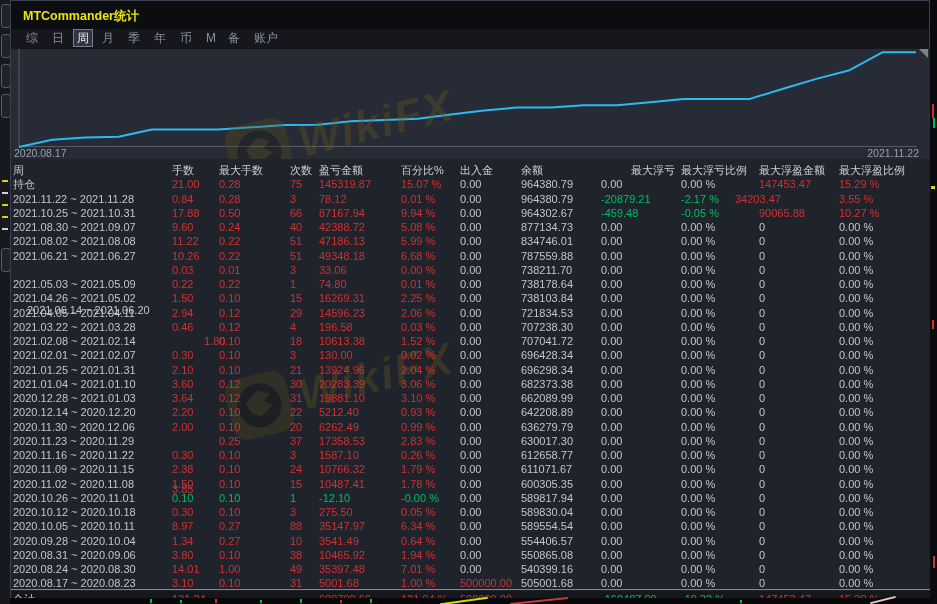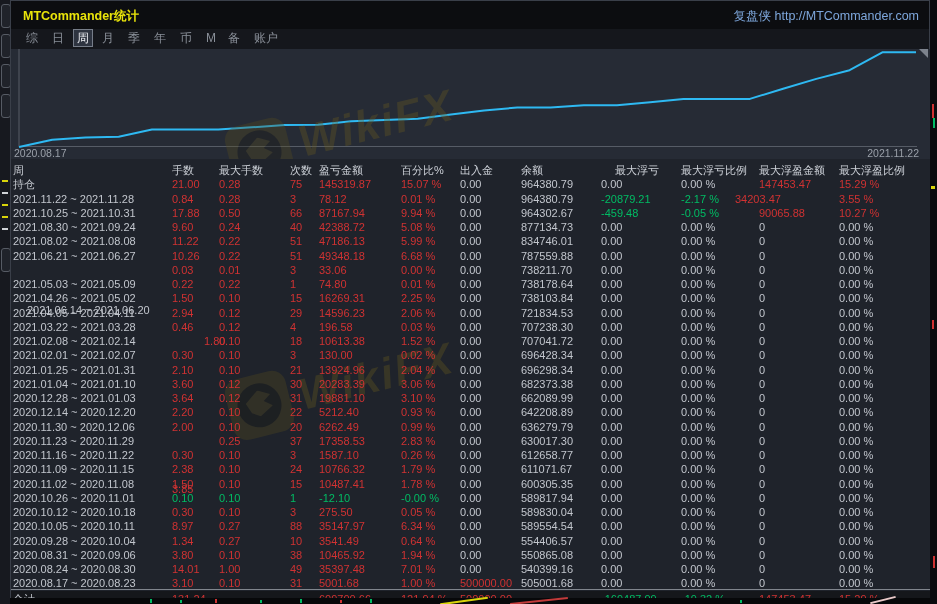--- a/index.html
+++ b/index.html
@@ -58,21 +58,20 @@
     <div class="dash" style="top:204px;background:#d8d40a"></div>
     <div class="dash" style="top:216px;background:#d8d40a"></div>
     <div class="dash" style="top:228px;background:#cfd2d6"></div>
     <div class="tbtn" style="top:248px"></div>
   </div>
 
   <div class="win">
 
     <div class="titlebar">
       <span class="title">MTCommander统计</span>
-      <a class="brand" href="#">复盘侠 http://MTCommander.com</a>
     </div>
 
     <div class="menubar" id="menubar">
         <span class="mi" style="left: 12px;">综</span>
         <span class="mi" style="left: 38px;">日</span>
         <span class="mi active" style="left: 62px;">周</span>
         <span class="mi" style="left: 88px;">月</span>
         <span class="mi" style="left: 114px;">季</span>
         <span class="mi" style="left: 140px;">年</span>
         <span class="mi" style="left: 166px;">币</span>
@@ -103,21 +102,21 @@
       </div>
     <div class="trow hdr" style="top: 4px;">
           <span class="cell" style="left: 2px;">周</span>
           <span class="cell" style="left: 161px;">手数</span>
           <span class="cell" style="left: 208px;">最大手数</span>
           <span class="cell" style="left: 279px;">次数</span>
           <span class="cell" style="left: 308px;">盈亏金额</span>
           <span class="cell" style="left: 390px;">百分比%</span>
           <span class="cell" style="left: 449px;">出入金</span>
           <span class="cell" style="left: 510px;">余额</span>
-          <span class="cell" style="left: 604px;">最大浮亏</span>
+          <span class="cell" style="left: 620px;">最大浮亏</span>
           <span class="cell" style="left: 670px;">最大浮亏比例</span>
           <span class="cell" style="left: 748px;">最大浮盈金额</span>
           <span class="cell" style="left: 828px;">最大浮盈比例</span>
         </div>
         <div class="trow datarow" style="top: 18.25px;">
           <span class="cell c-w" style="left: 2px;">持仓</span>
           <span class="cell c-r" style="left: 161px;">21.00</span>
           <span class="cell c-r" style="left: 208px;">0.28</span>
           <span class="cell c-r" style="left: 279px;">75</span>
           <span class="cell c-r" style="left: 308px;">145319.87</span>
@@ -151,21 +150,21 @@
           <span class="cell c-r" style="left: 308px;">87167.94</span>
           <span class="cell c-r" style="left: 390px;">9.94 %</span>
           <span class="cell c-w" style="left: 449px;">0.00</span>
           <span class="cell c-w" style="left: 510px;">964302.67</span>
           <span class="cell c-g" style="left: 590px;">-459.48</span>
           <span class="cell c-g" style="left: 670px;">-0.05 %</span>
           <span class="cell c-r" style="left: 748px;">90065.88</span>
           <span class="cell c-r" style="left: 828px;">10.27 %</span>
         </div>
         <div class="trow datarow" style="top: 61px;">
-          <span class="cell c-d" style="left: 2px;">2021.08.30 ~ 2021.09.24</span>
+          <span class="cell c-d" style="left: 2px;">2021.08.30 ~ 2021.09.07</span>
           <span class="cell c-r" style="left: 161px;">9.60</span>
           <span class="cell c-r" style="left: 208px;">0.24</span>
           <span class="cell c-r" style="left: 279px;">40</span>
           <span class="cell c-r" style="left: 308px;">42388.72</span>
           <span class="cell c-r" style="left: 390px;">5.08 %</span>
           <span class="cell c-w" style="left: 449px;">0.00</span>
           <span class="cell c-w" style="left: 510px;">877134.73</span>
           <span class="cell c-w" style="left: 590px;">0.00</span>
           <span class="cell c-w" style="left: 670px;">0.00 %</span>
           <span class="cell c-w" style="left: 748px;">0</span>

